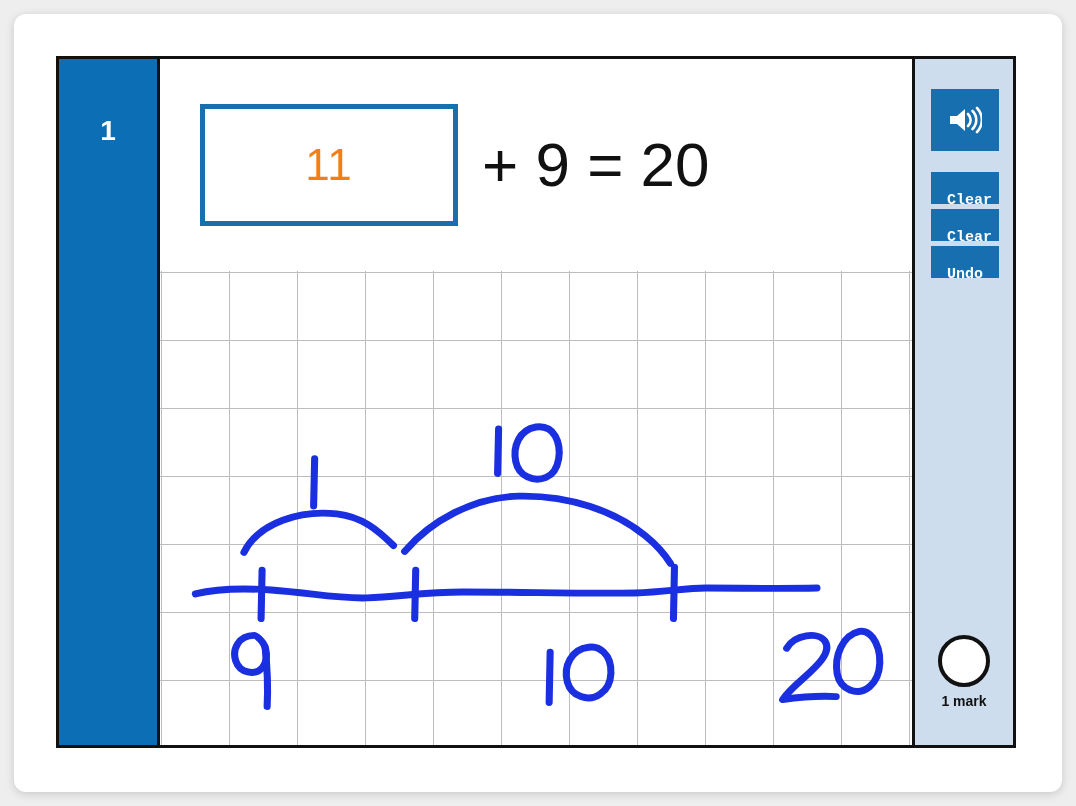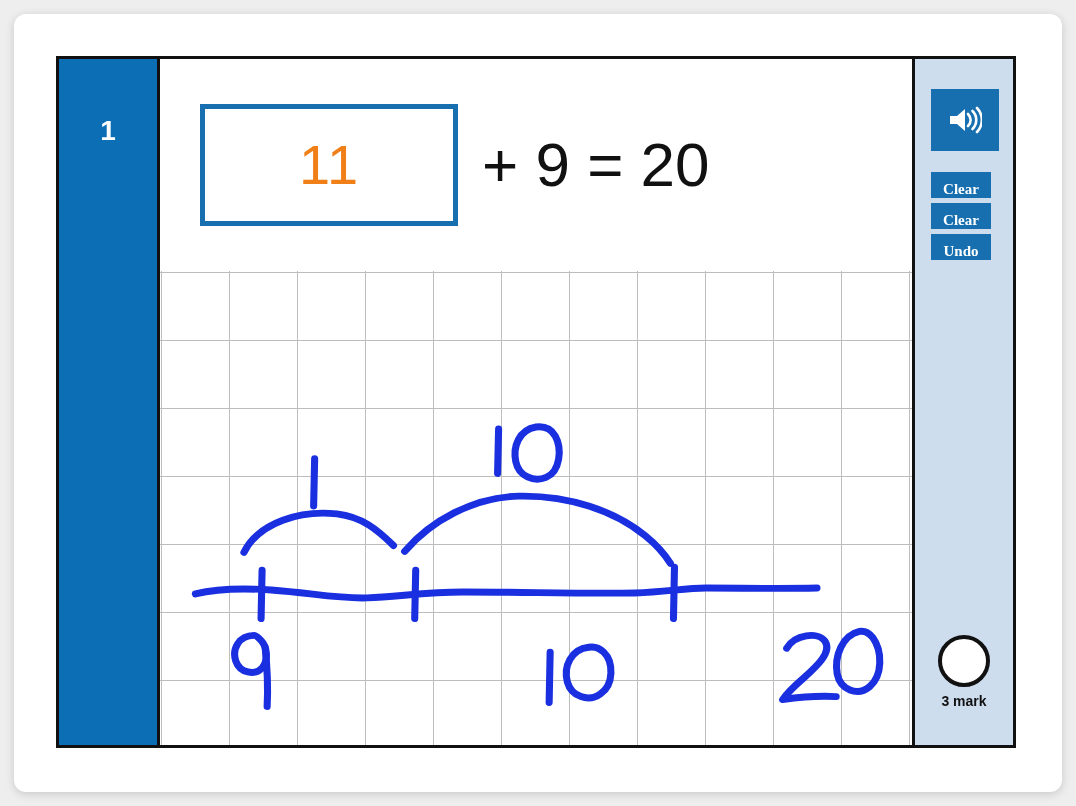--- a/index.html
+++ b/index.html
@@ -86,21 +86,21 @@
     border: 5px solid #176FAF;
     box-sizing: border-box;
     background: #ffffff;
     display: flex;
     align-items: center;
     justify-content: center;
     flex: 0 0 auto;
   }
   #answer-value {
     color: #F07F18;
-    font-size: 56px;
+    font-size: 44px;
     font-weight: normal;
     letter-spacing: 1px;
     line-height: 1;
   }
   #equation-rest {
     margin-left: 24px;
     color: #111111;
     font-size: 62px;
     line-height: 1;
     white-space: pre;
@@ -154,28 +154,28 @@
     cursor: pointer;
   }
   #tool-stack {
     position: absolute;
     left: 16px;
     top: 113px;
     width: 68px;
   }
   .tool-button {
     display: block;
-    width: 60px;
+    width: 68px;
     height: 26px;
     margin-bottom: 5px;
     background: #176FAF;
     color: #ffffff;
     border: none;
-    padding: 4px;
-    font-family: Liberation Serif, serif;
+    padding: 16px;
+    font-family: Liberation Mono, monospace;
     font-size: 15px;
     font-weight: bold;
     line-height: 26px;
     text-align: center;
     cursor: pointer;
   }
   #mark-area {
     position: absolute;
     left: 0;
     right: 0;
@@ -290,18 +290,18 @@
       </button>
 
       <div id="tool-stack">
         <button class="tool-button">Clear</button>
         <button class="tool-button">Clear</button>
         <button class="tool-button">Undo</button>
       </div>
 
       <div id="mark-area">
         <div id="mark-bubble"></div>
-        <div id="mark-label">3 mark</div>
+        <div id="mark-label">1 mark</div>
       </div>
     </div>
 
   </div>
 </div>
 
 </body></html>

